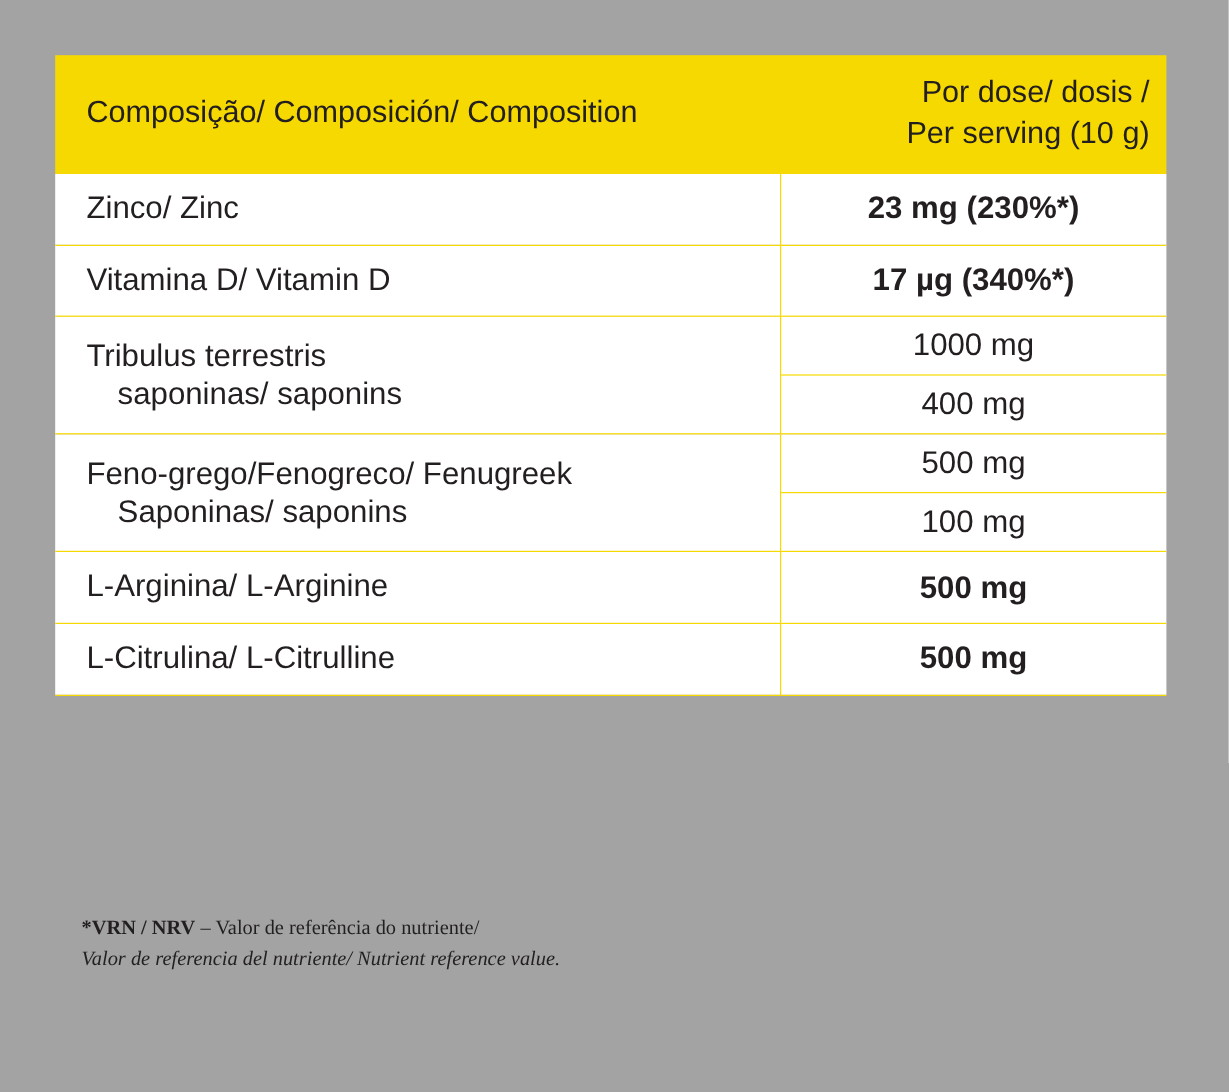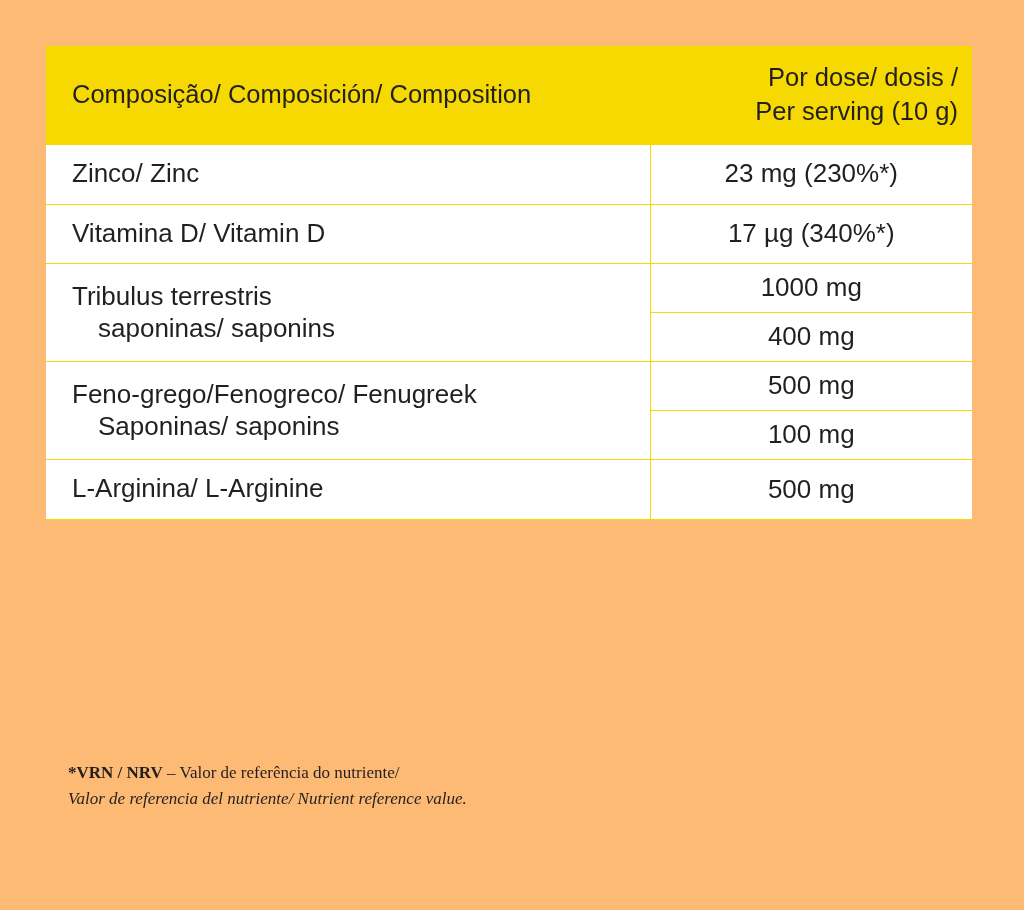--- a/index.html
+++ b/index.html
@@ -9,21 +9,21 @@
     width: 1024px;
     height: 910px;
     background: #ffffff;
     font-family: "Liberation Sans", sans-serif;
     color: #231f20;
   }
   .page {
     position: relative;
     width: 1024px;
     height: 910px;
-    background: #fdba74;
+    background: #a3a3a3;
   }
   .panel {
     position: absolute;
     left: 46px;
     top: 46px;
     width: 926px;
   }
 
   
   .nutri-table {
@@ -68,20 +68,21 @@
 
   td.name {
     text-align: left;
     padding: 13px 14px 14px 26px;
     border-right: 1.5px solid #f5d900;
     line-height: 1.22;
   }
   td.val {
     text-align: center;
     padding: 13px 10px 14px 10px;
+    font-weight: bold;
   }
   td.name.tall { padding-top: 12px; padding-bottom: 12px; }
 
   
   .sub-line {
     display: block;
     padding-left: 26px;
   }
   .stack {
     padding: 0;
@@ -164,20 +165,24 @@
             <span class="row">100 mg</span>
           </td>
         </tr>
 
 
         <tr>
           <td class="name">L-Arginina/ L-Arginine</td>
           <td class="val">500 mg</td>
         </tr>
 
+        <tr>
+          <td class="name">L-Citrulina/ L-Citrulline</td>
+          <td class="val">500 mg</td>
+        </tr>
 
       </tbody>
     </table>
   </div>
 
   <div class="footnote">
     <div class="l1">
       <b>*VRN / NRV</b><span> – Valor de referência do nutriente/</span>
     </div>
     <div class="l2">Valor de referencia del nutriente/ Nutrient reference value.</div>

